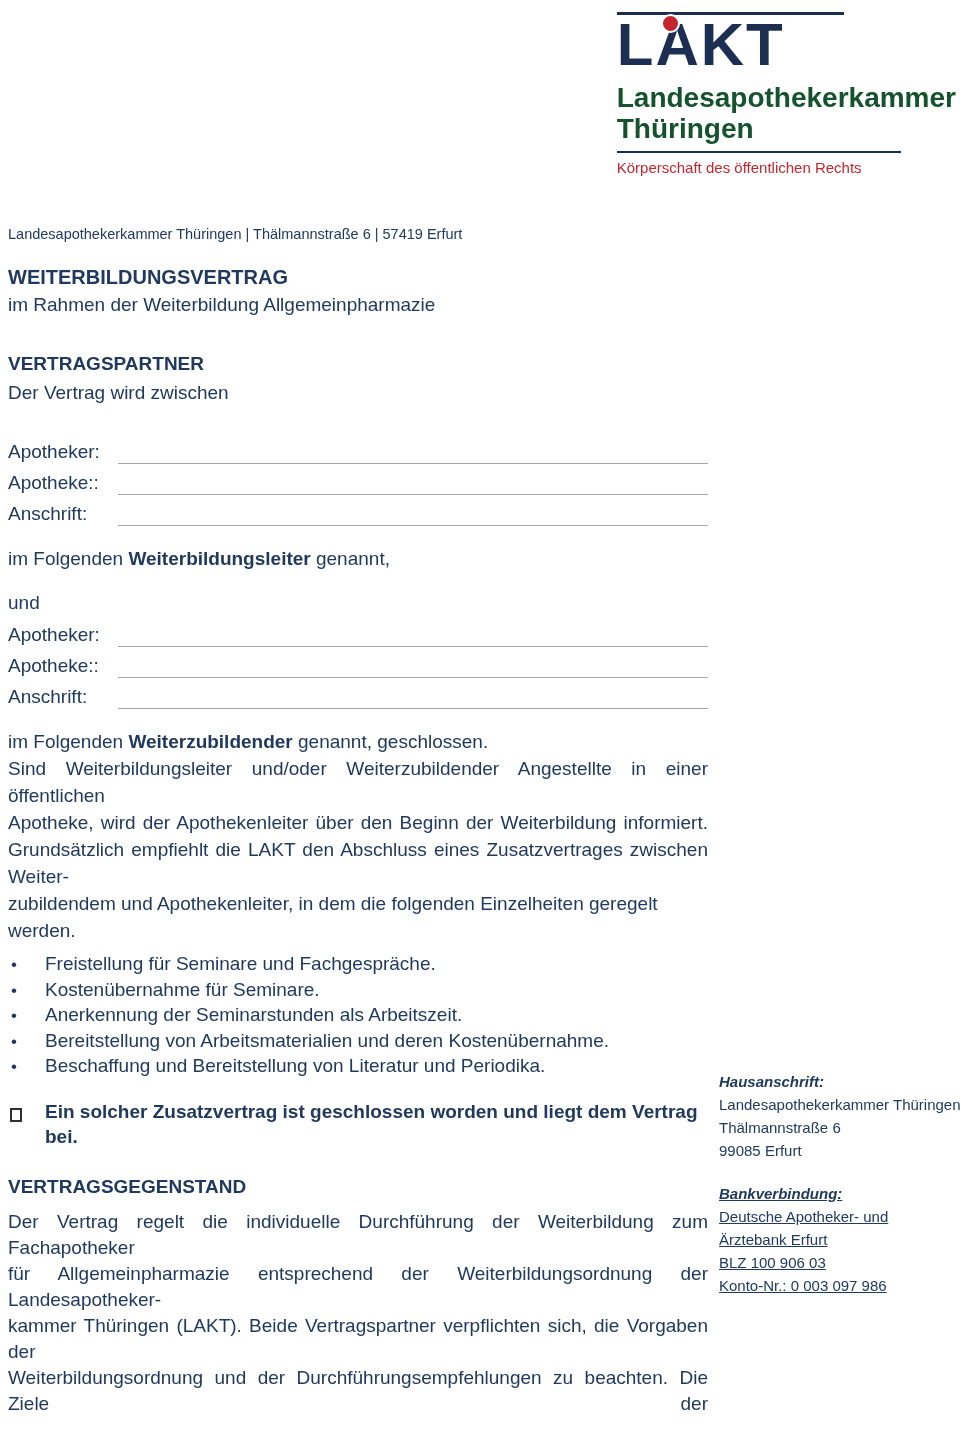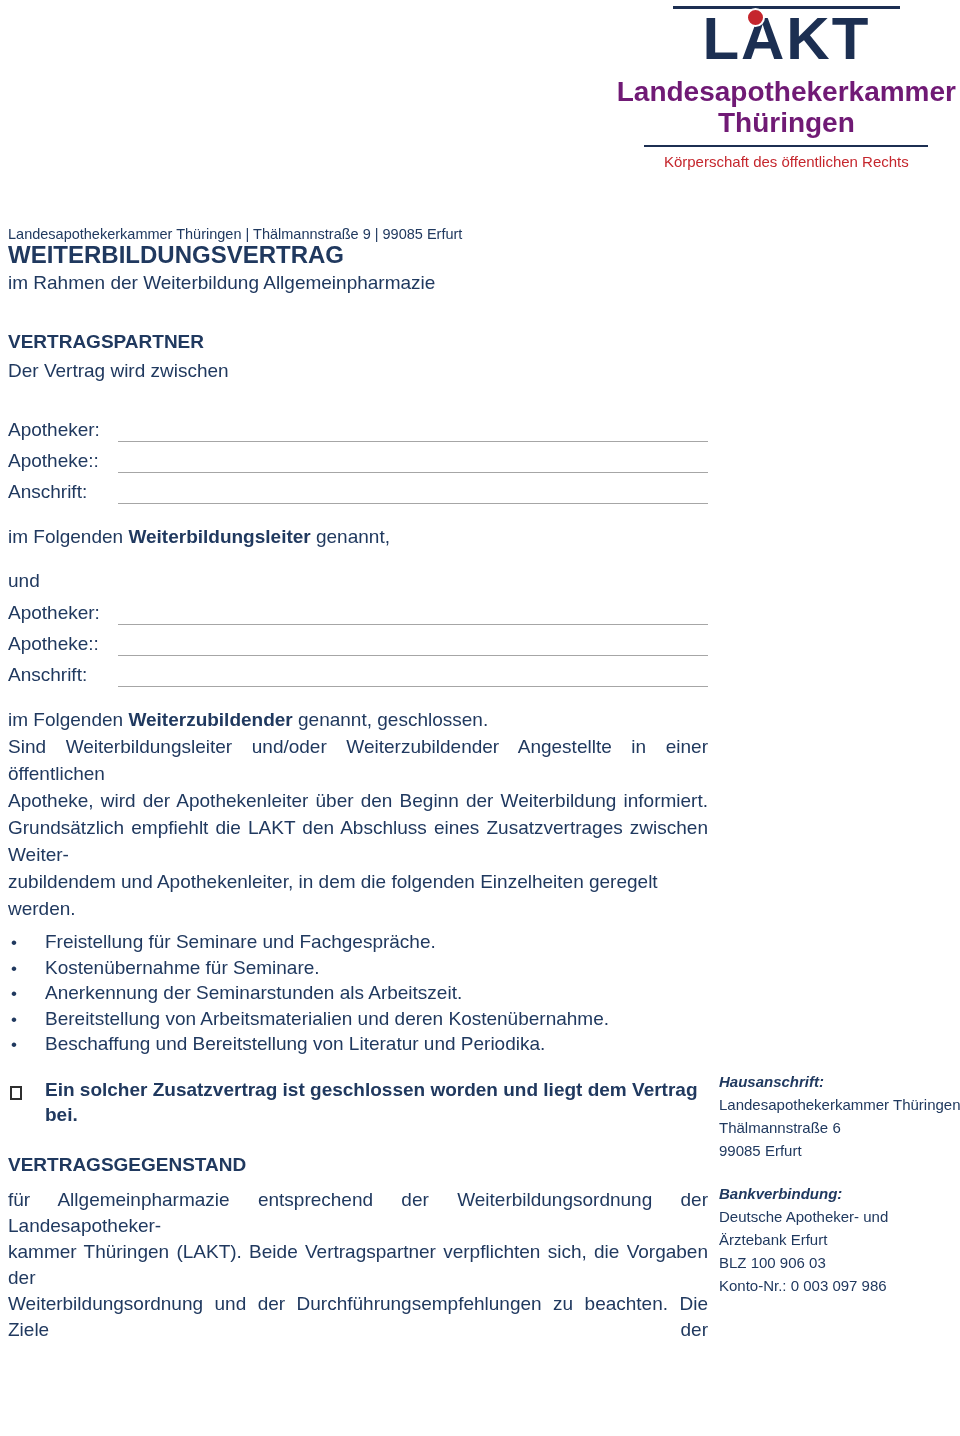--- a/index.html
+++ b/index.html
@@ -11,25 +11,25 @@
     background: #ffffff;
     font-family: "Liberation Sans", "DejaVu Sans", sans-serif;
     color: #20395f;
     overflow: hidden;
   }
   h1, h2 { margin: 0; font-size: inherit; }
 
   
   .logo-block {
     position: absolute;
-    top: 6px;
+    top: 12px;
     right: 4px;
     display: flex;
     flex-direction: column;
-    align-items: center;
+    align-items: flex-start;
   }
   .logo-topline { width: 227px; height: 3px; background: #1c2f52; }
   .wordmark-wrap { position: relative; margin-top: 1px; }
   .wordmark-text {
     font-size: 60px;
     line-height: 58px;
     font-weight: bold;
     letter-spacing: 2px;
     color: #1c2f52;
     display: inline-block;
@@ -37,35 +37,35 @@
   .logo-dot {
     position: absolute;
     left: 44px;
     top: -2px;
     width: 19px;
     height: 19px;
     border-radius: 50%;
     background: #c5262d;
     border: 2px solid #ffffff;
   }
-  .org-line { font-size: 28px; line-height: 31px; font-weight: bold; color: #701a75; text-align: right; }
+  .org-line { font-size: 28px; line-height: 31px; font-weight: bold; color: #14532d; text-align: right; }
   .org-line.first { margin-top: 8px; }
   .logo-divider { width: 284px; height: 2px; background: #1c2f52; margin-top: 7px; }
   .tagline { margin-top: 6px; font-size: 15px; color: #c5262d; }
 
   
   .main {
     position: absolute;
     left: 8px;
     top: 226px;
     width: 700px;
     font-size: 19px;
   }
   .sender { font-size: 14.5px; line-height: 17px; }
-  .doc-title { font-size: 24px; line-height: 24px; font-weight: bold; }
+  .doc-title { margin-top: 22px; font-size: 20px; line-height: 24px; font-weight: bold; }
   .doc-subtitle { margin-top: 3px; line-height: 26px; }
   .section-heading { font-size: 19px; line-height: 24px; font-weight: bold; }
   .sh1 { margin-top: 34px; }
   .sh2 { margin-top: 26px; }
   .intro { margin-top: 4px; line-height: 26px; }
 
   .field-row { display: flex; align-items: flex-end; height: 26px; margin-top: 5px; }
   .field-row.mt32 { margin-top: 32px; }
   .field-label { flex: 0 0 110px; line-height: 24px; }
   .field-line { flex: 1; align-self: stretch; border-bottom: 1px solid #a6a6a6; }
@@ -94,42 +94,42 @@
   .sidebar {
     position: absolute;
     left: 719px;
     top: 1070px;
     width: 242px;
     font-size: 15px;
   }
   .sb-heading { font-weight: bold; font-style: italic; line-height: 23px; }
   .sb-line { line-height: 23px; }
   .sb-group.contact { margin-top: 21px; }
-  .sb-group.bank { margin-top: 20px; }
+  .sb-group.bank { margin-top: 20px; text-decoration: underline; }
 </style>
 </head>
 <body>
 
 <div class="page">
 
   <header class="logo-block">
     <div class="logo-topline"></div>
     <div class="wordmark-wrap">
       <span class="wordmark-text">LAKT</span>
       <span class="logo-dot"></span>
     </div>
     <div class="org-line first">Landesapothekerkammer</div>
     <div class="org-line">Thüringen</div>
     <div class="logo-divider"></div>
     <div class="tagline">Körperschaft des öffentlichen Rechts</div>
   </header>
 
   <main class="main">
 
-    <div class="sender">Landesapothekerkammer Thüringen | Thälmannstraße 9 | 99085 Erfurt</div>
+    <div class="sender">Landesapothekerkammer Thüringen | Thälmannstraße 6 | 57419 Erfurt</div>
 
     <h1 class="doc-title">WEITERBILDUNGSVERTRAG</h1>
     <div class="doc-subtitle">im Rahmen der Weiterbildung  Allgemeinpharmazie</div>
 
     <h2 class="section-heading sh1">VERTRAGSPARTNER</h2>
     <div class="intro">Der Vertrag wird zwischen</div>
 
     <div class="field-row mt32">
       <span class="field-label">Apotheker:</span>
       <span class="field-line"></span>
@@ -193,20 +193,21 @@
     </div>
 
     <div class="check-row">
       <span class="check-cell"><span class="checkbox"></span></span>
       <span>Ein solcher Zusatzvertrag ist geschlossen worden und liegt dem Vertrag bei.</span>
     </div>
 
     <h2 class="section-heading sh2">VERTRAGSGEGENSTAND</h2>
 
     <div class="subject-para">
+      <div class="ln">Der Vertrag regelt die individuelle Durchführung der Weiterbildung zum Fachapotheker</div>
       <div class="ln">für Allgemeinpharmazie entsprechend der Weiterbildungsordnung der Landesapotheker-</div>
       <div class="ln">kammer Thüringen (LAKT). Beide Vertragspartner verpflichten sich, die Vorgaben der</div>
       <div class="ln">Weiterbildungsordnung und der Durchführungsempfehlungen zu beachten. Die Ziele der</div>
 
     </div>
 
   </main>
 
   <aside class="sidebar">
 

